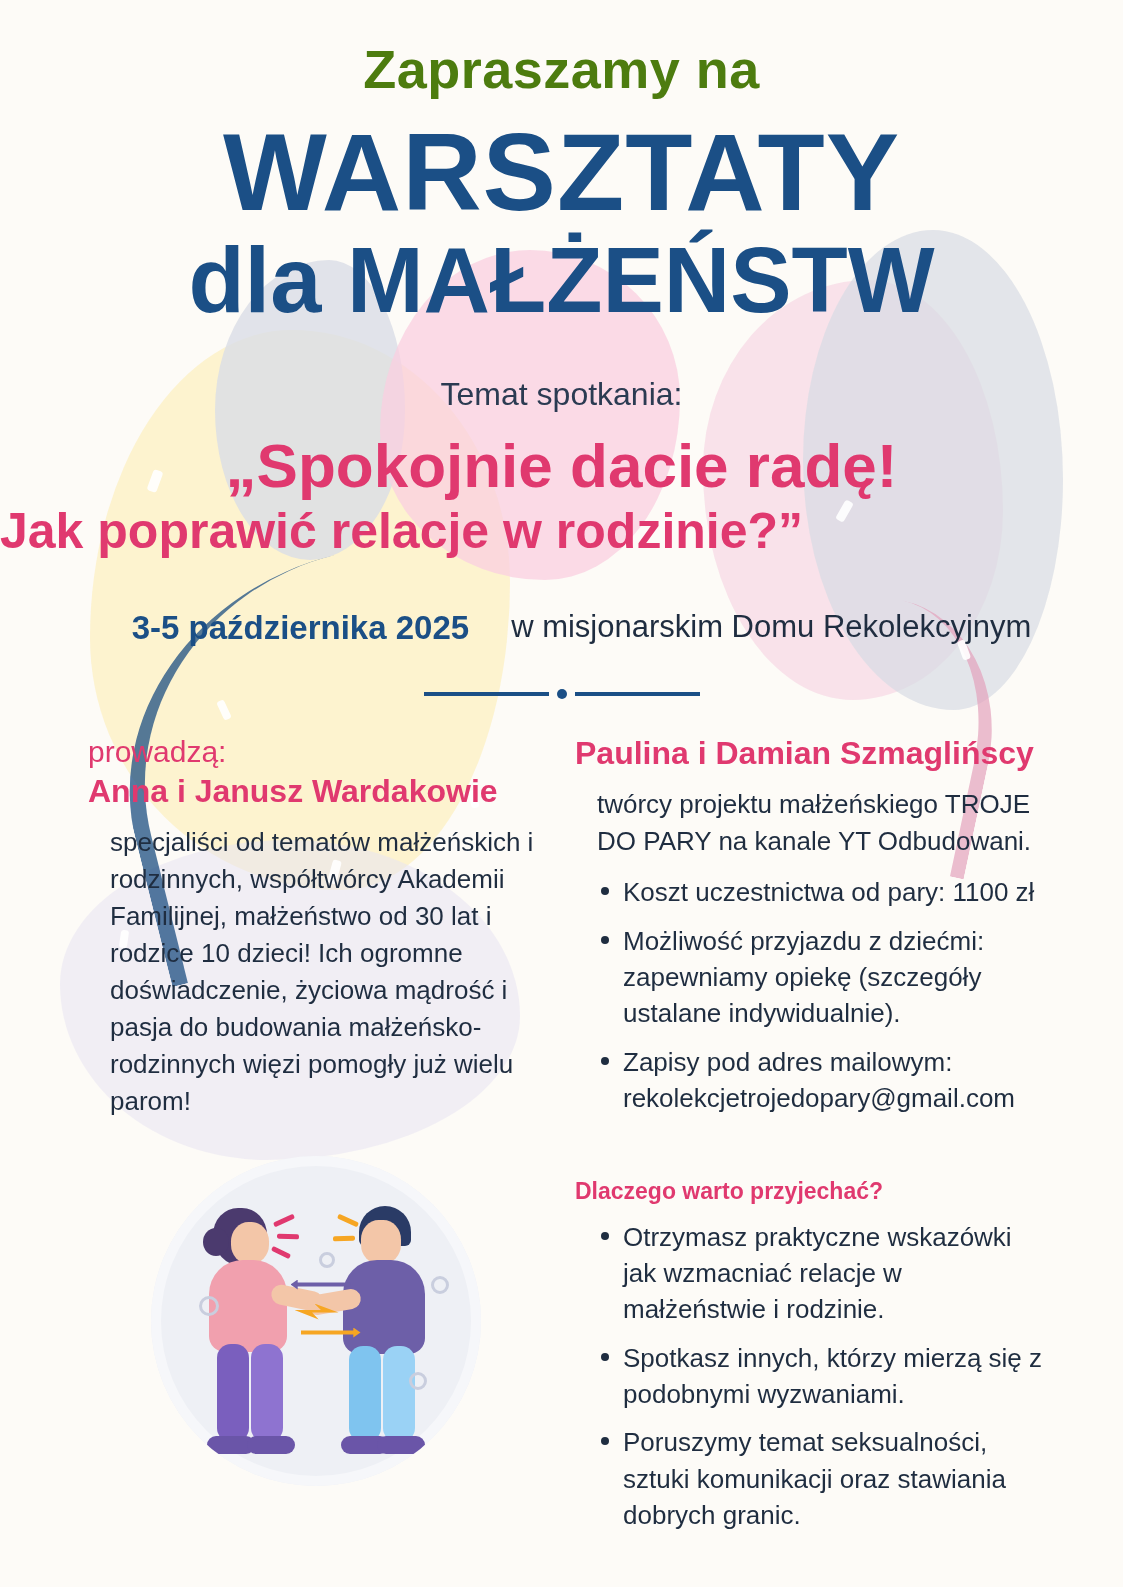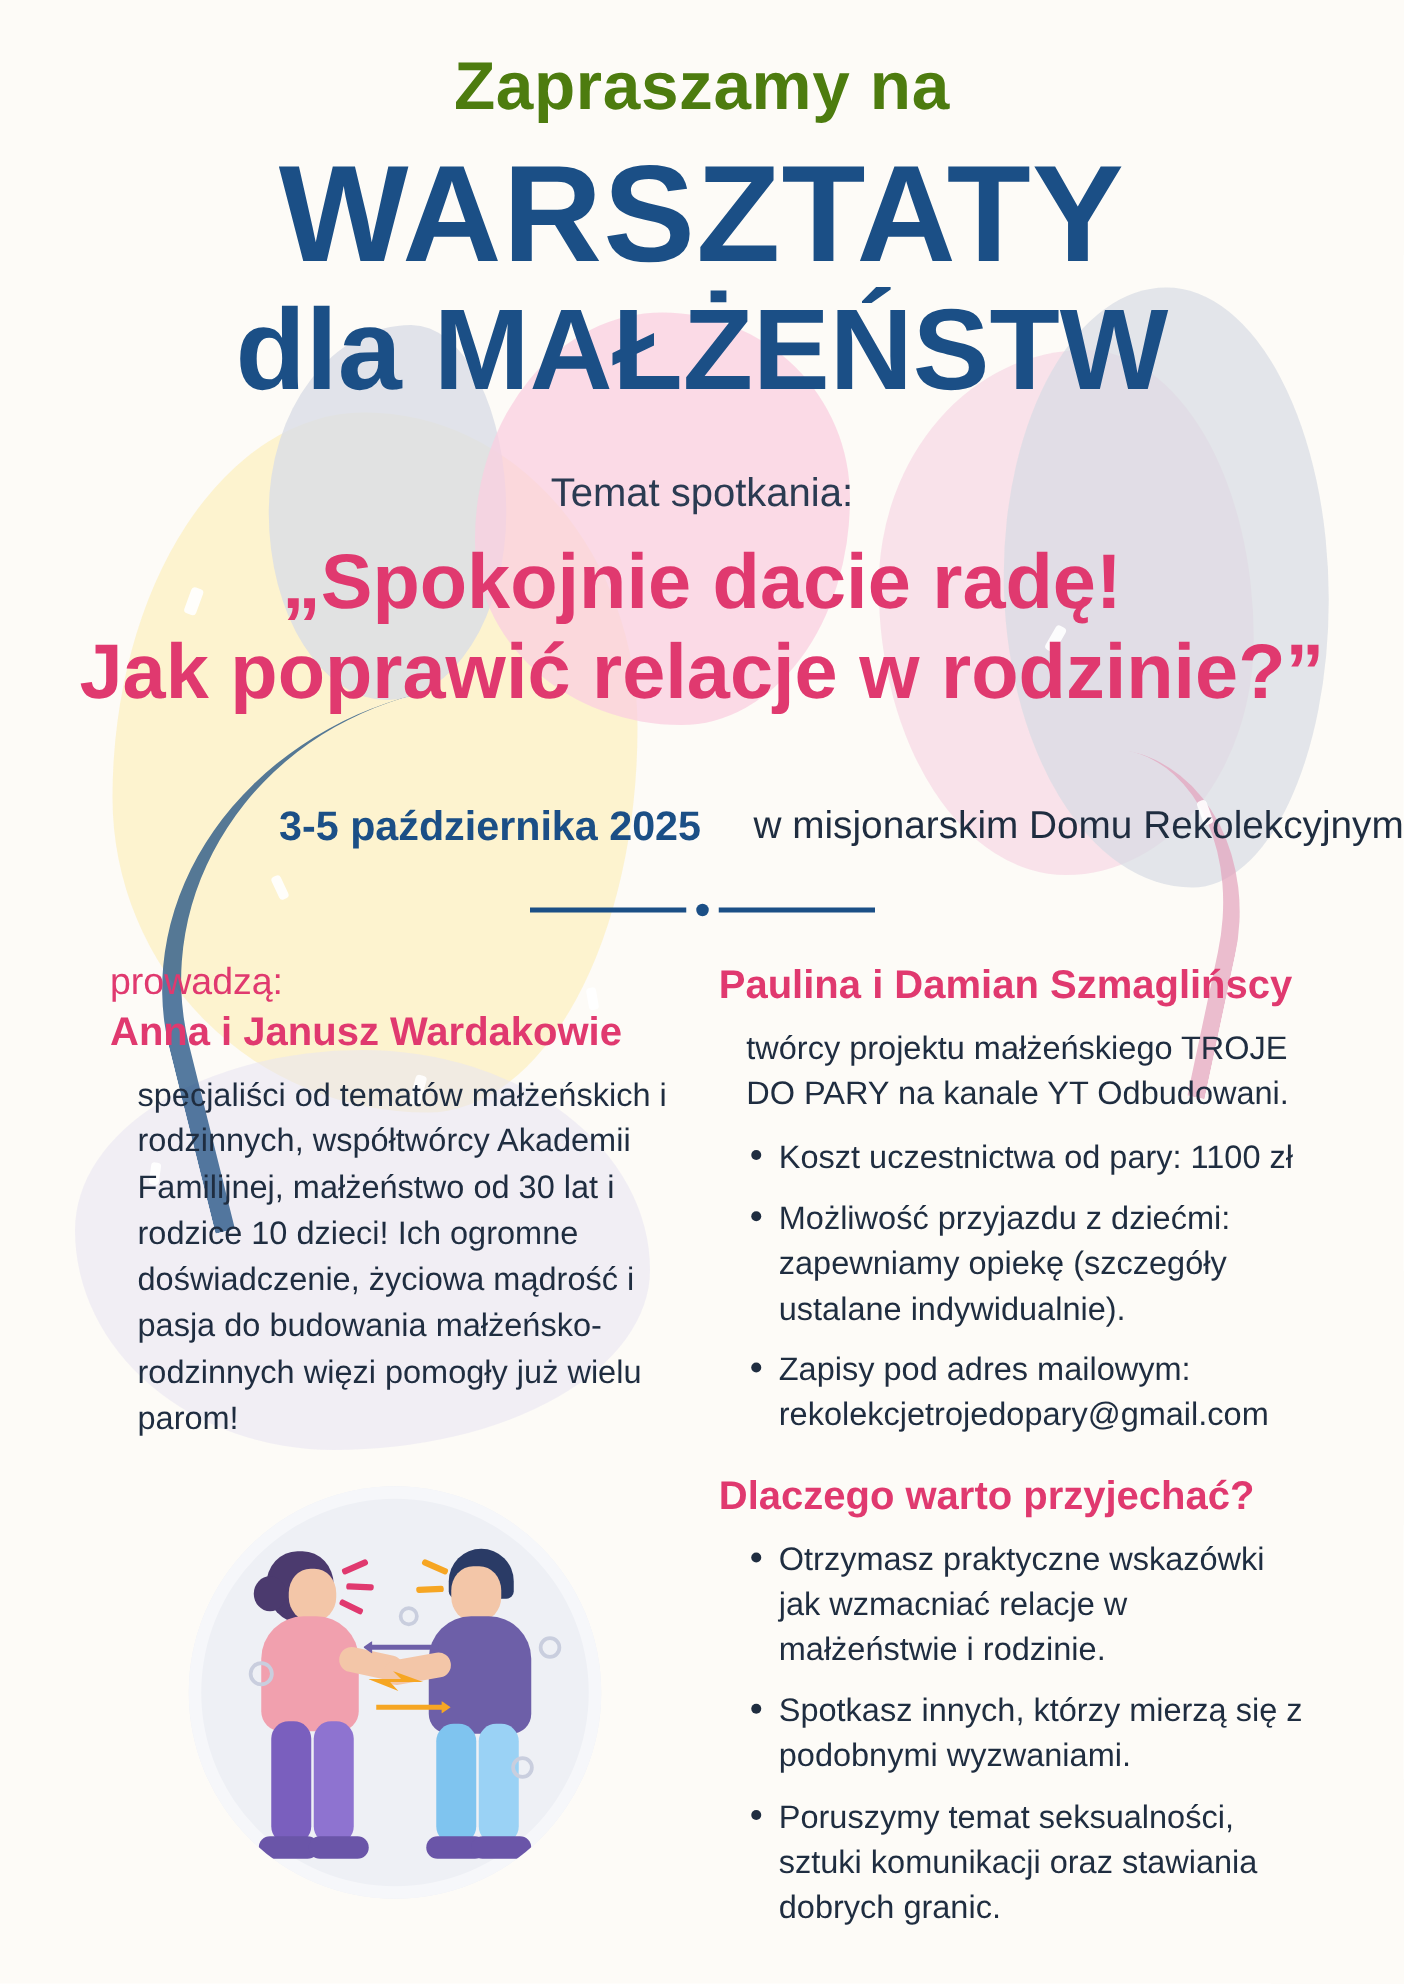--- a/index.html
+++ b/index.html
@@ -153,34 +153,33 @@
   }
   .topic-1 {
     text-align: center;
     color: #e0396f;
     font-size: 62px;
     font-weight: bold;
     margin-top: 20px;
     line-height: 1.08;
   }
   .topic-2 {
-    text-align: center;
     color: #e0396f;
-    font-size: 62px;
+    font-size: 50px;
     font-weight: bold;
     margin-top: 4px;
     line-height: 1.1;
   }
 
   .when-where {
     display: flex;
     align-items: flex-start;
-    justify-content: flex-end;
+    justify-content: center;
     gap: 42px;
-    margin-top: 68px;
+    margin-top: 48px;
     padding-left: 40px;
   }
   .date {
     color: #1b4f86;
     font-size: 33px;
     font-weight: bold;
     white-space: nowrap;
     padding-top: 2px;
   }
   .place {
@@ -252,23 +251,23 @@
     position: absolute;
     left: 4px;
     top: 13px;
     width: 8px;
     height: 8px;
     border-radius: 50%;
     background: #1f2d40;
   }
   .why-title {
     color: #e0396f;
-    font-size: 32px;
-    font-weight: bold;
-    margin-top: 28px;
+    font-size: 23px;
+    font-weight: bold;
+    margin-top: 61px;
     padding-left: 0;
   }
 
   
   .illo-wrap {
     margin-top: 36px;
     display: flex;
     justify-content: center;
   }
   .illo {

